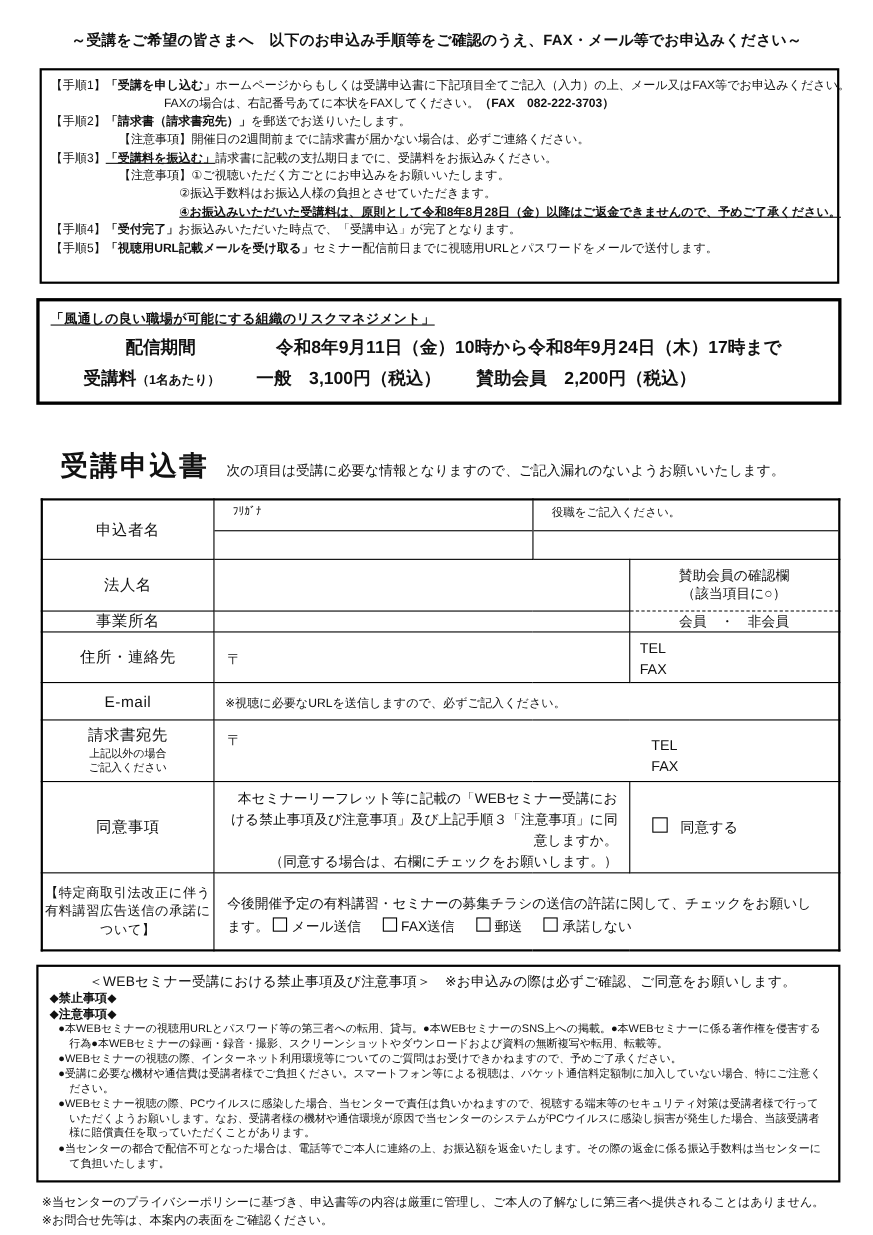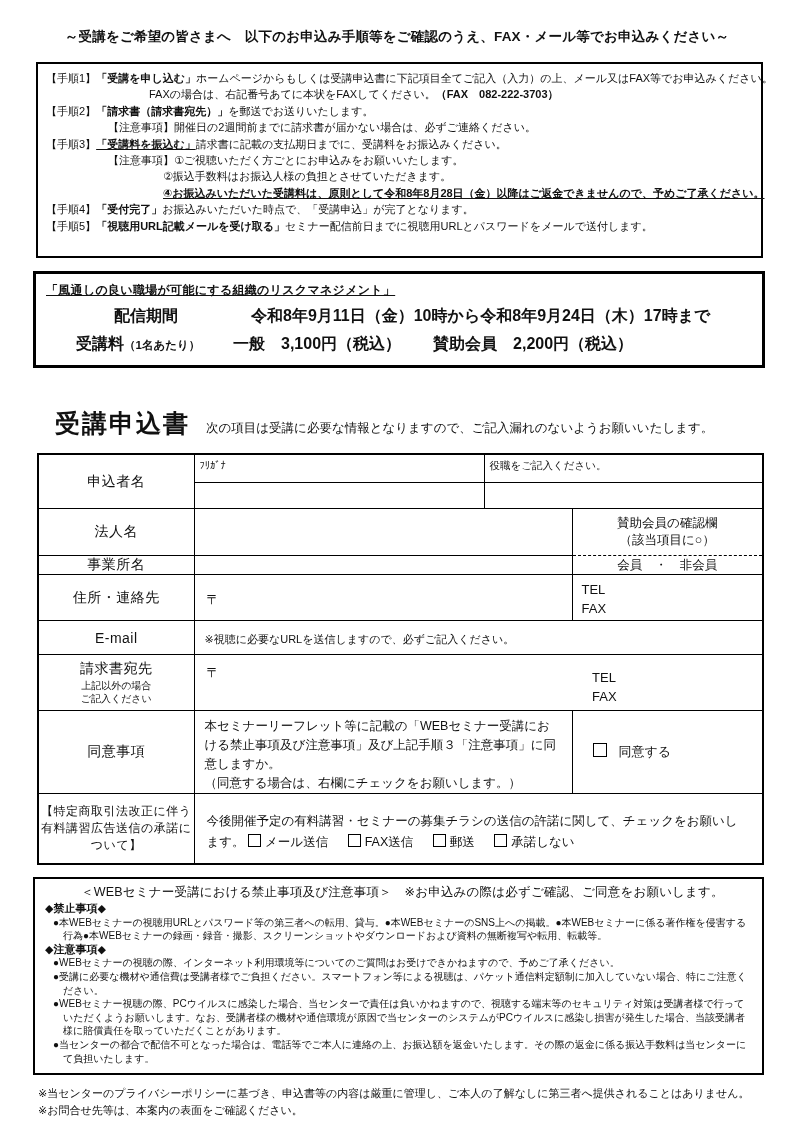--- a/index.html
+++ b/index.html
@@ -55,21 +55,21 @@
   }
   table.form-table td{border:1px solid #000;padding:0;vertical-align:middle;box-sizing:border-box;}
   td.lbl{
     text-align:center;font-size:14px;letter-spacing:.5px;
     padding:2px 4px;
   }
   td.lbl .lbl-sub{font-size:10px;letter-spacing:0;line-height:12.5px;white-space:pre-line;margin-top:2px;}
   .subcell{padding:0;vertical-align:top;}
   .subhead{
     height:28px;border-bottom:1px solid #000;
-    font-size:10.5px;padding:4px 5px 0;box-sizing:border-box;
+    font-size:10.5px;padding:4px 17px 0;box-sizing:border-box;
   }
   .subbody{height:25px;}
   .r1 td{height:48px;}
   .r2 td{height:47px;}
   .r3 td{height:19px;font-family:Liberation Serif, serif;}
   .r4 td{height:46px;}
   .r5 td{height:34px;}
   .r6 td{height:56px;}
   .r7 td{height:75px;}
   .r8 td{height:70px;}
@@ -77,21 +77,21 @@
   .dashB{border-bottom:1px dashed #000 !important;}
   .dashT{border-top:1px dashed #000 !important;}
   td.fill{vertical-align:top;}
   .postal{font-size:13px;padding:4px 0 0 12px;display:inline-block;}
   .telfax{font-size:13px;line-height:19px;padding:3px 0 0 9px;}
   td.cell-top{vertical-align:top;}
   .cellnote{font-size:11px;display:inline-block;padding:4px 0 0 10px;}
   .billing-flex{display:flex;align-items:flex-start;}
   .billing-flex .bleft{flex:1 1 auto;}
   .billing-flex .telfax{flex:0 0 170px;padding-top:8px;}
-  .agree-text{font-size:12.5px;line-height:19px;padding:6px 10px 0;}
+  .agree-text{font-size:12.5px;line-height:19px;padding:6px 10px 0;text-align:right;}
   .agree-check{font-size:13px;padding-left:20px;}
   .cbox{
     display:inline-block;width:11px;height:11px;border:1px solid #000;
     vertical-align:-1px;background:#fff;margin-right:4px;
   }
   .agree-check .cbox{width:12px;height:12px;margin-right:12px;}
   .ad-text{font-size:12.5px;line-height:21px;padding:8px 12px 0;}
   .opt{margin-right:16px;white-space:nowrap;text-align:center;}
   .opt:first-of-type{margin-left:10px;}
   
@@ -240,22 +240,22 @@
           <span class="opt"><span class="cbox"></span><span>承諾しない</span></span>
         </div>
       </td>
     </tr>
   </tbody>
     </table>
 
   <div class="notice-box">
       <div class="rl nb-head"><span style="font-weight: normal; margin-left: 36px;">＜WEBセミナー受講における禁止事項及び注意事項＞　※お申込みの際は必ずご確認、ご同意をお願いします。</span></div>
       <div class="rl nb-sec"><span style="font-weight: bold;">◆禁止事項◆</span></div>
+      <div class="rl nb-sec"><span style="font-weight: bold;">◆注意事項◆</span></div>
       <div class="rl hang"><span>●本WEBセミナーの視聴用URLとパスワード等の第三者への転用、貸与。●本WEBセミナーのSNS上への掲載。●本WEBセミナーに係る著作権を侵害する行為●本WEBセミナーの録画・録音・撮影、スクリーンショットやダウンロードおよび資料の無断複写や転用、転載等。</span></div>
-      <div class="rl nb-sec"><span style="font-weight: bold;">◆注意事項◆</span></div>
       <div class="rl hang"><span>●WEBセミナーの視聴の際、インターネット利用環境等についてのご質問はお受けできかねますので、予めご了承ください。</span></div>
       <div class="rl hang"><span>●受講に必要な機材や通信費は受講者様でご負担ください。スマートフォン等による視聴は、パケット通信料定額制に加入していない場合、特にご注意ください。</span></div>
       <div class="rl hang"><span>●WEBセミナー視聴の際、PCウイルスに感染した場合、当センターで責任は負いかねますので、視聴する端末等のセキュリティ対策は受講者様で行っていただくようお願いします。なお、受講者様の機材や通信環境が原因で当センターのシステムがPCウイルスに感染し損害が発生した場合、当該受講者様に賠償責任を取っていただくことがあります。</span></div>
       <div class="rl hang"><span>●当センターの都合で配信不可となった場合は、電話等でご本人に連絡の上、お振込額を返金いたします。その際の返金に係る振込手数料は当センターにて負担いたします。</span></div>
     </div>
 
   <div class="footer">
     <div>※当センターのプライバシーポリシーに基づき、申込書等の内容は厳重に管理し、ご本人の了解なしに第三者へ提供されることはありません。</div>
     <div>※お問合せ先等は、本案内の表面をご確認ください。</div>
   </div>

